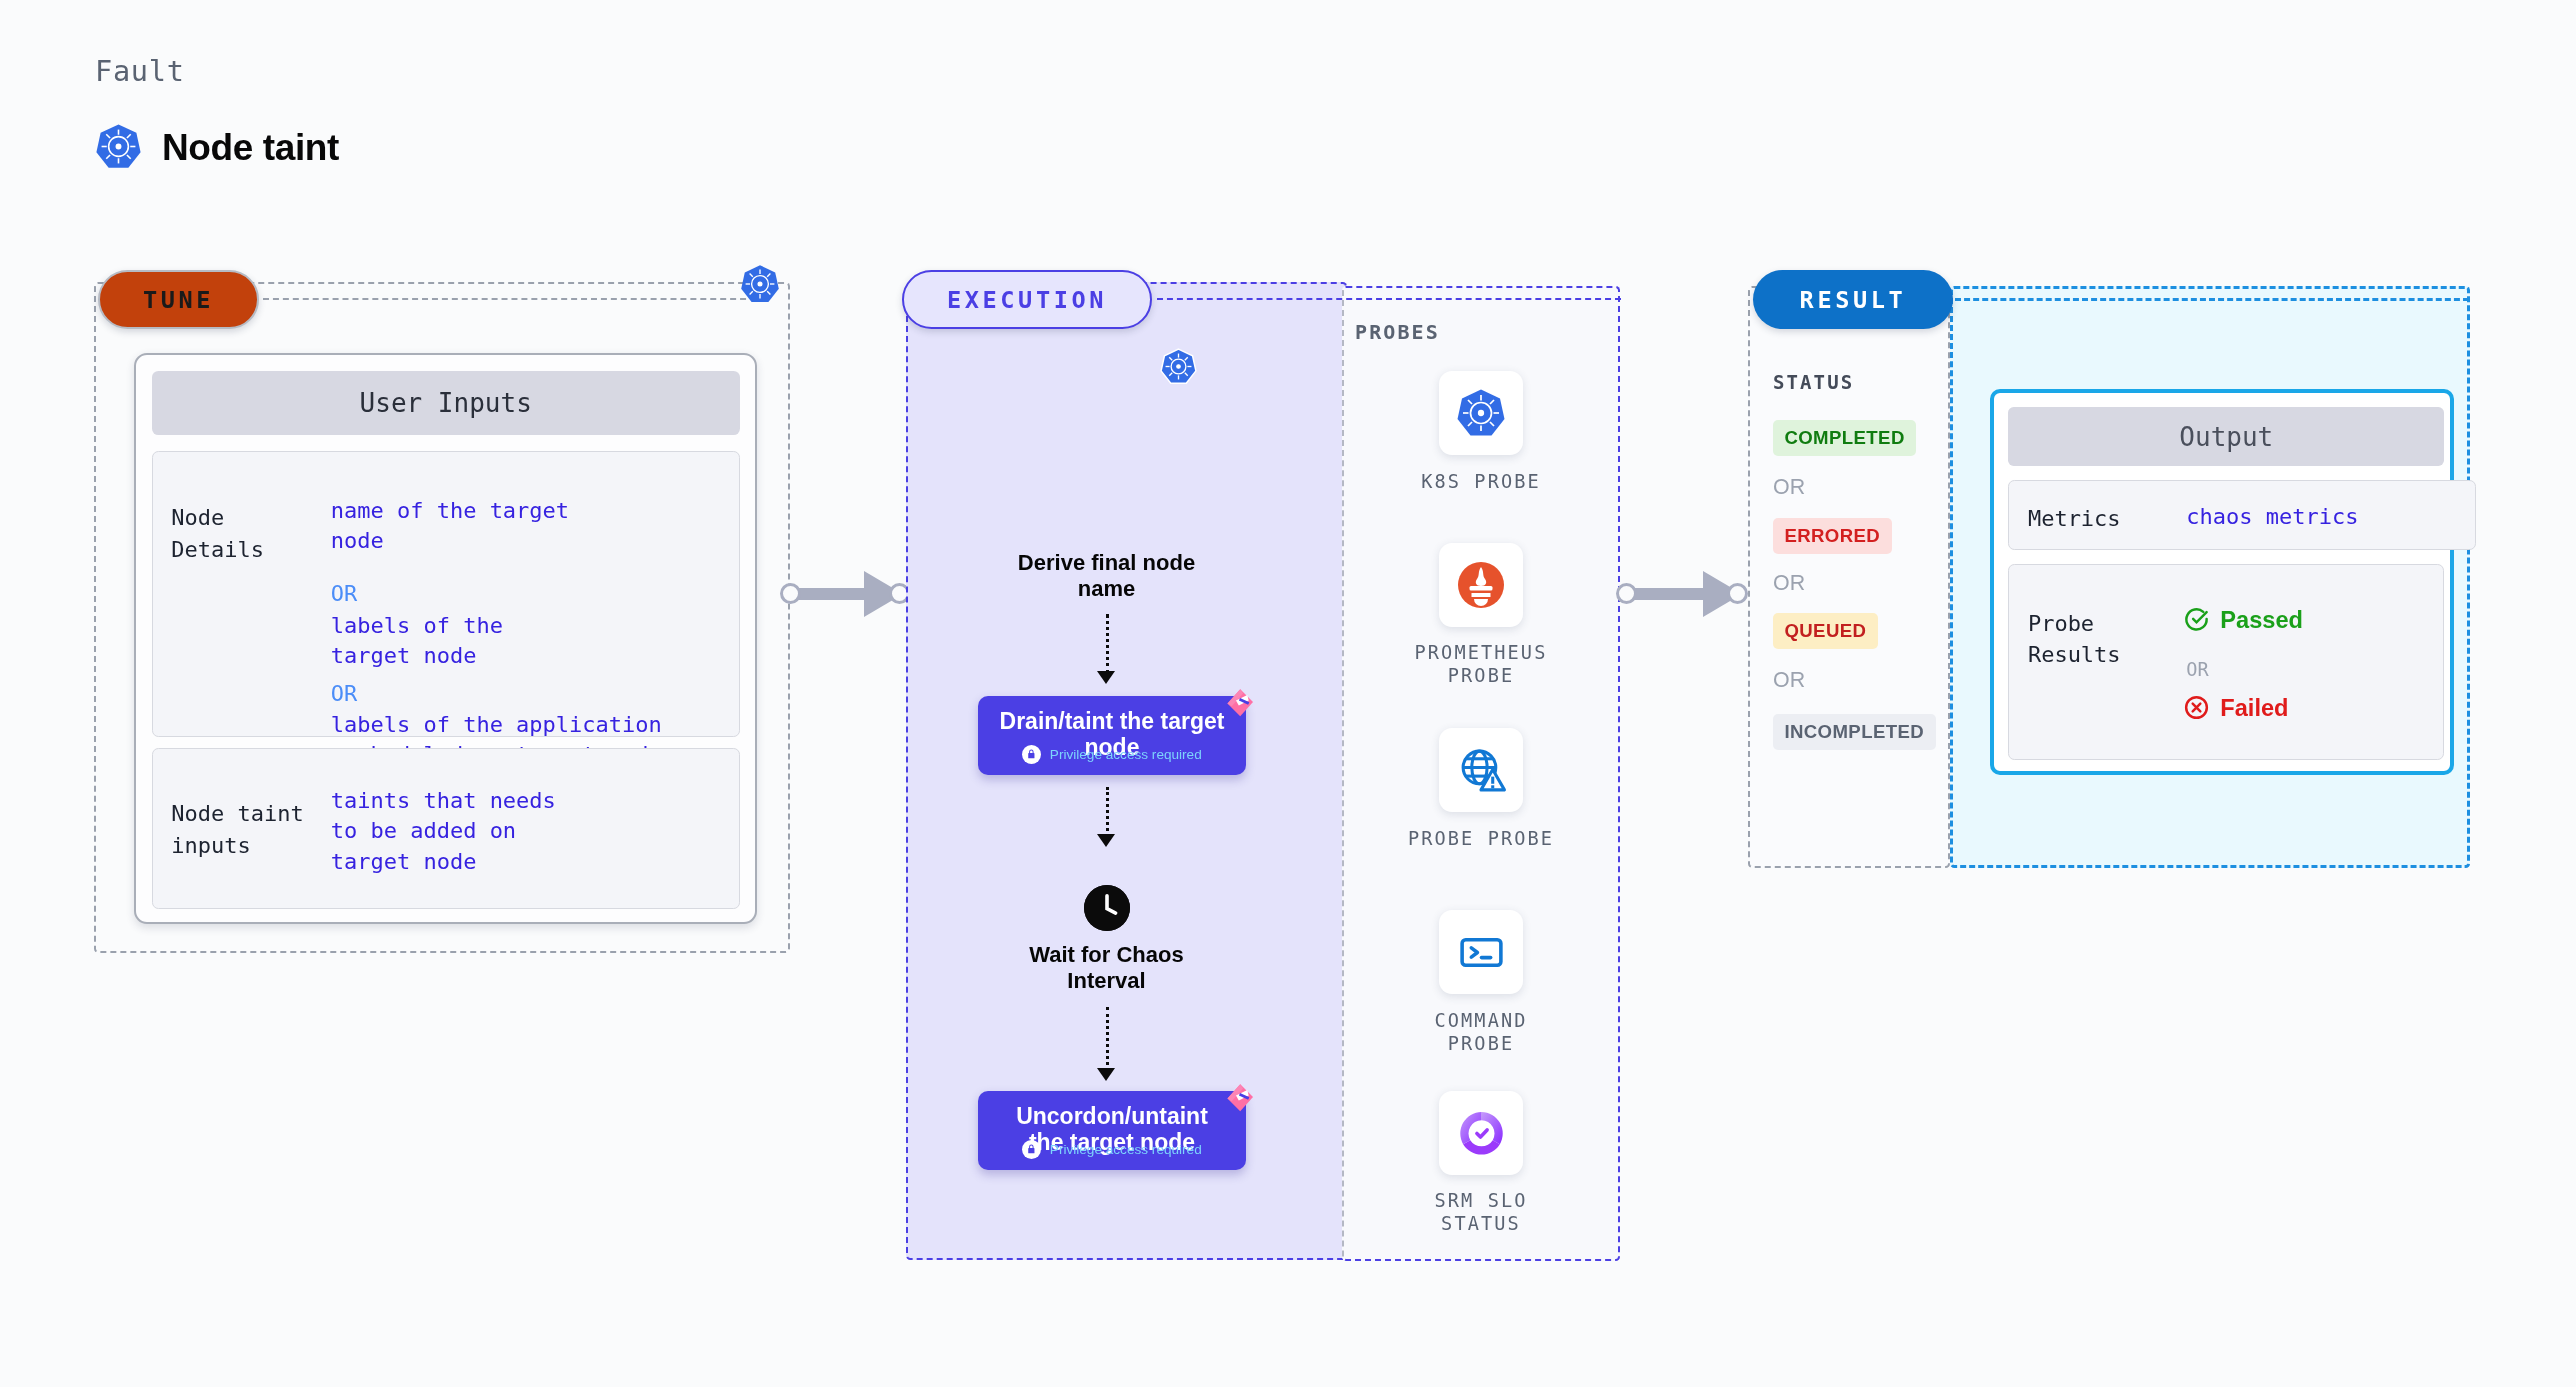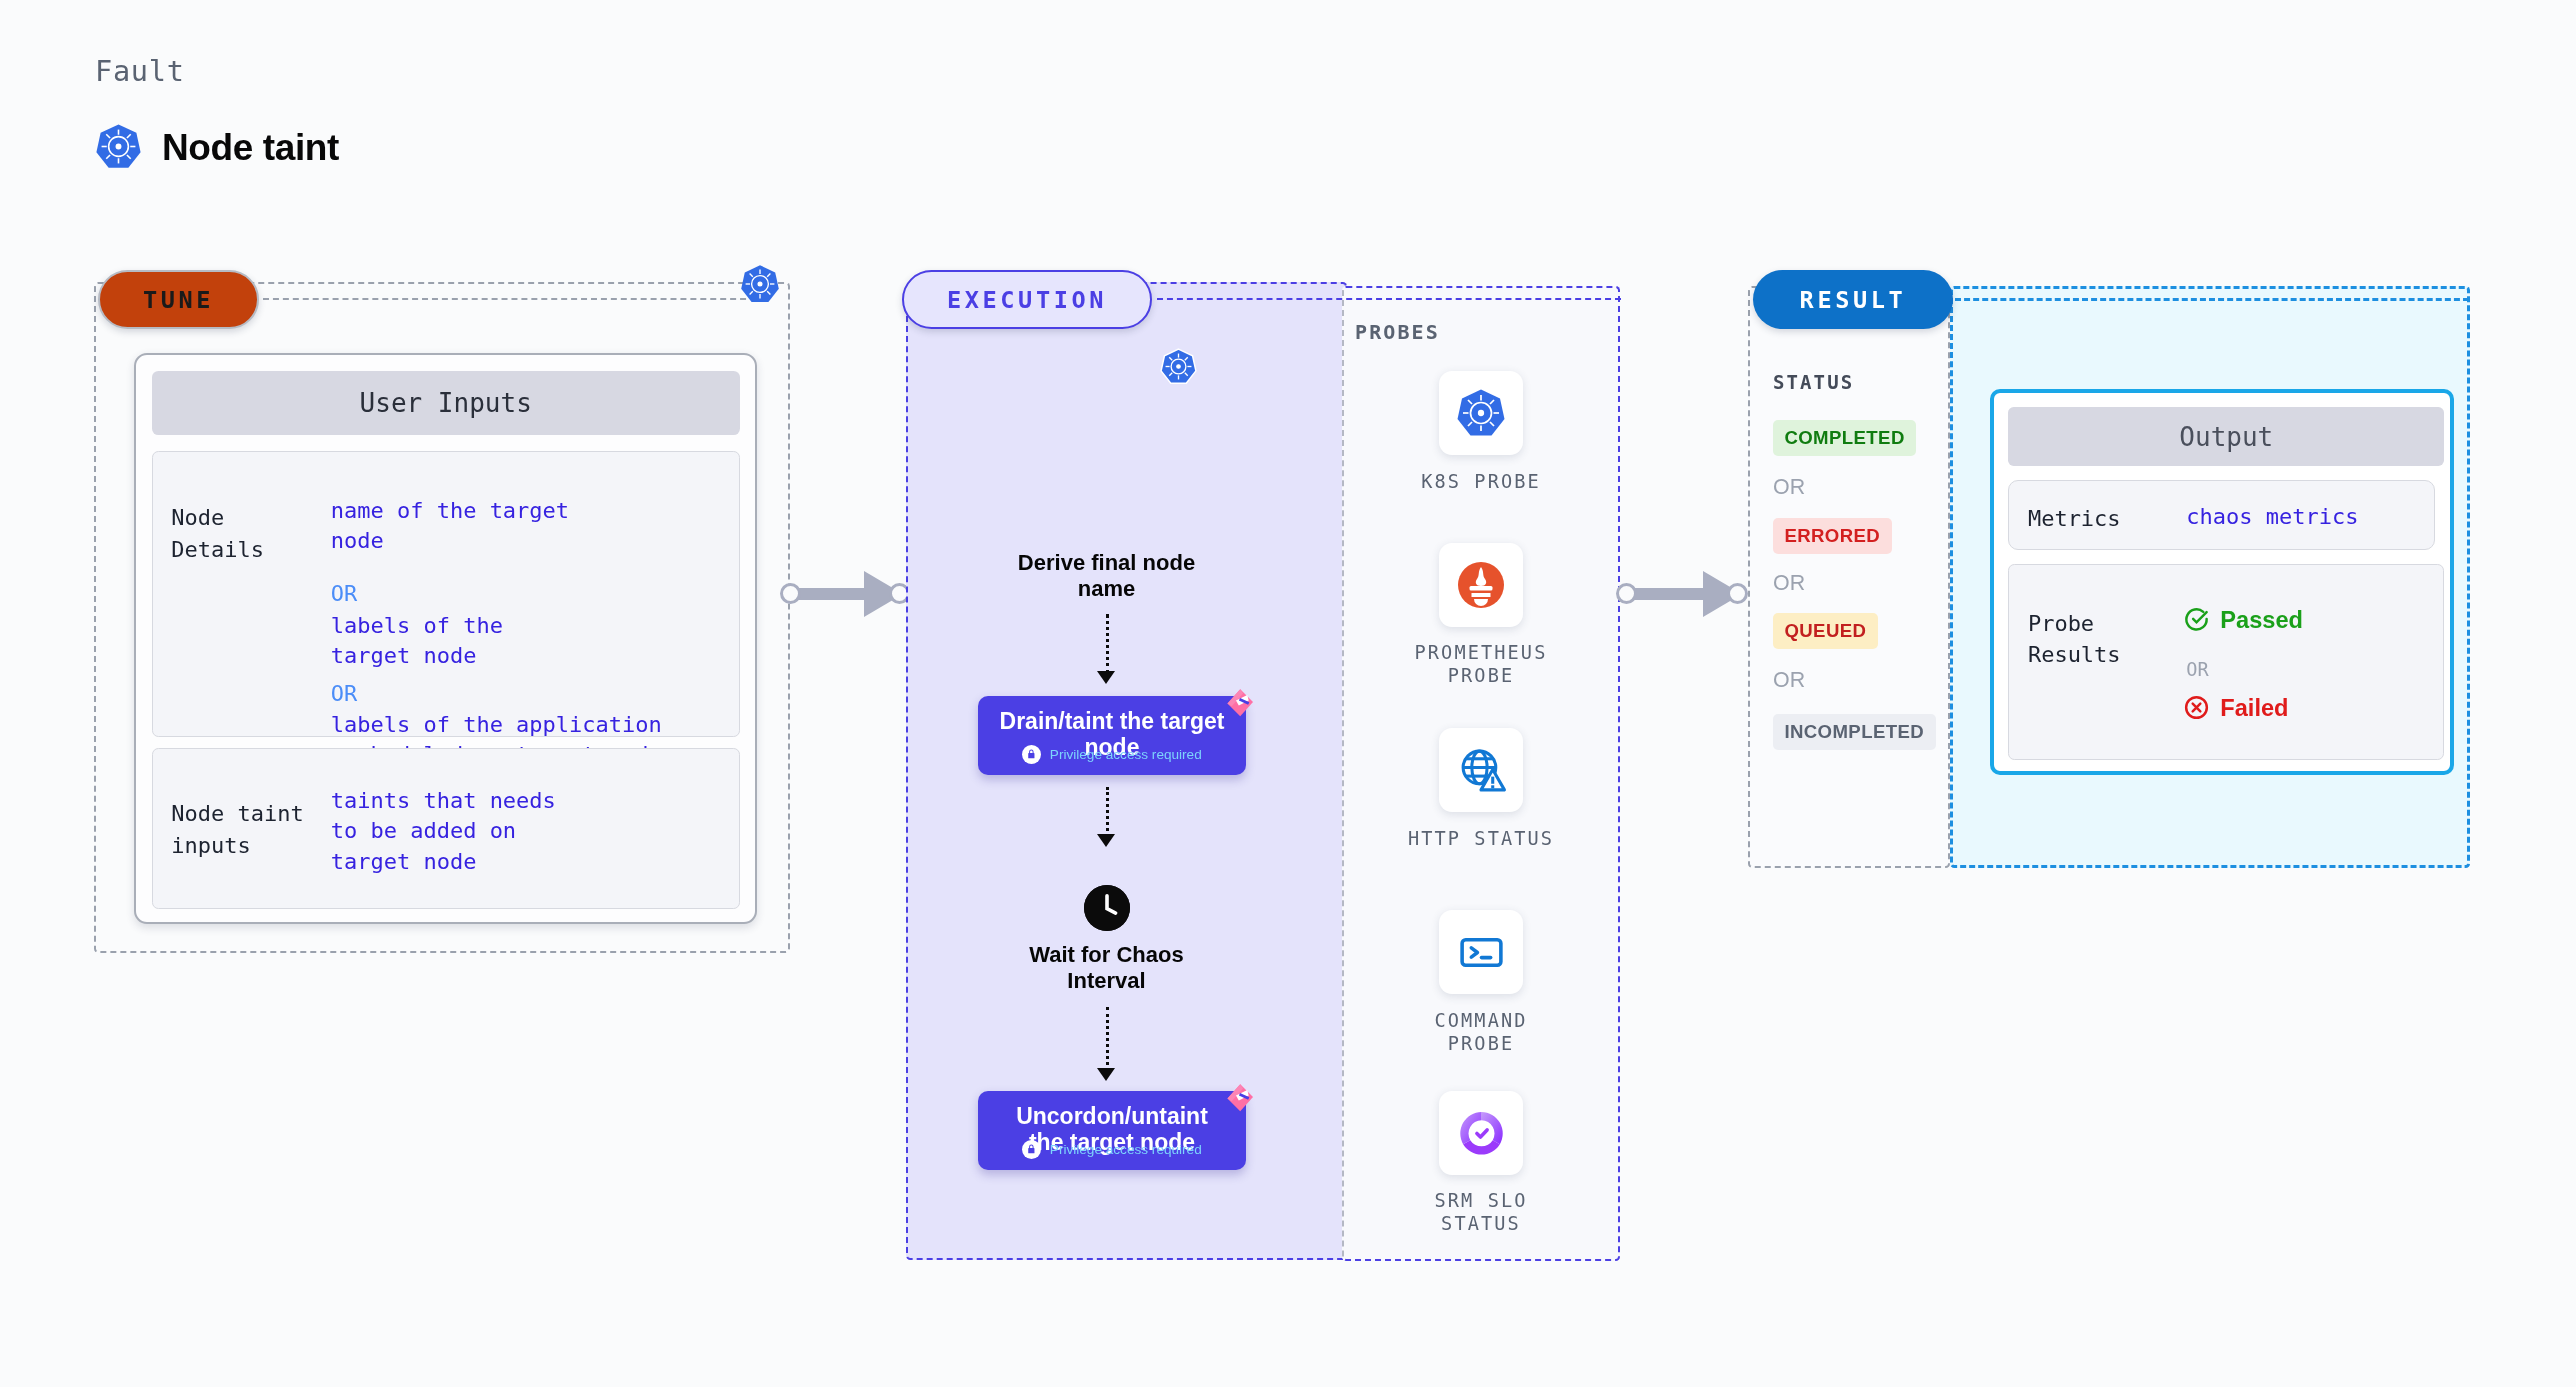--- a/index.html
+++ b/index.html
@@ -188,21 +188,21 @@
   #out-card {
     position: absolute; left: 1990px; top: 389px; width: 464px; height: 386px;
     background: #fff; border: 4.3px solid #1aa7e8; border-radius: 10px;
   }
   #out-head {
     position: absolute; left: 14.3px; top: 14.3px; width: 436px; height: 59px;
     background: #d7d8e2; border-radius: 5.7px;
     display: flex; align-items: center; justify-content: center;
     font-family: "DejaVu Sans Mono", monospace; font-size: 26px; color: #4a4f5c;
   }
-  #out-metrics { left: 14.3px; top: 87px; width: 427px; height: 70px; border-radius: 10px; }
+  #out-metrics { left: 14.3px; top: 87px; width: 468px; height: 70px; }
   #out-probes { left: 14.3px; top: 171px; width: 436px; height: 196px; }
   .out-key {
     position: absolute; font-family: "DejaVu Sans Mono", monospace;
     font-size: 22px; color: #1d2330; line-height: 1.4;
   }
   .out-val {
     position: absolute; font-family: "DejaVu Sans Mono", monospace;
     font-size: 22px; color: #3622e0;
   }
   .res-row { position: absolute; display: flex; align-items: center; gap: 10px; }
@@ -424,21 +424,21 @@
         <ellipse cx="46" cy="44" rx="15" ry="32"></ellipse>
         <line x1="14" y1="44" x2="78" y2="44"></line>
         <line x1="19" y1="27" x2="73" y2="27"></line>
         <line x1="19" y1="61" x2="73" y2="61"></line>
       </g>
       <path d="M72 48 L95 88 H49 Z" fill="#fff" stroke="#1178d4" stroke-width="6" stroke-linejoin="round"></path>
       <rect x="69" y="62" width="6" height="14" fill="#1178d4"></rect>
       <rect x="69" y="79" width="6" height="6" fill="#1178d4"></rect>
     </svg>
   </div>
-  <div class="plabel" style="left:1363px; top:827px; white-space:pre;">HTTP STATUS</div>
+  <div class="plabel" style="left:1363px; top:827px; white-space:pre;">PROBE PROBE</div>
 
   <div class="ptile" style="left:1439px; top:910px;">
     <svg width="51" height="51" viewBox="0 0 100 100">
       <rect x="12" y="25" width="76" height="50" rx="7" fill="none" stroke="#1178d4" stroke-width="7"></rect>
       <path d="M30 41 L42 50 L30 59" fill="none" stroke="#1178d4" stroke-width="7" stroke-linecap="round" stroke-linejoin="round"></path>
       <line x1="50" y1="60" x2="68" y2="60" stroke="#1178d4" stroke-width="7" stroke-linecap="round"></line>
     </svg>
   </div>
   <div class="plabel" style="left:1363px; top:1009px; white-space:pre;">COMMAND
 PROBE</div>

